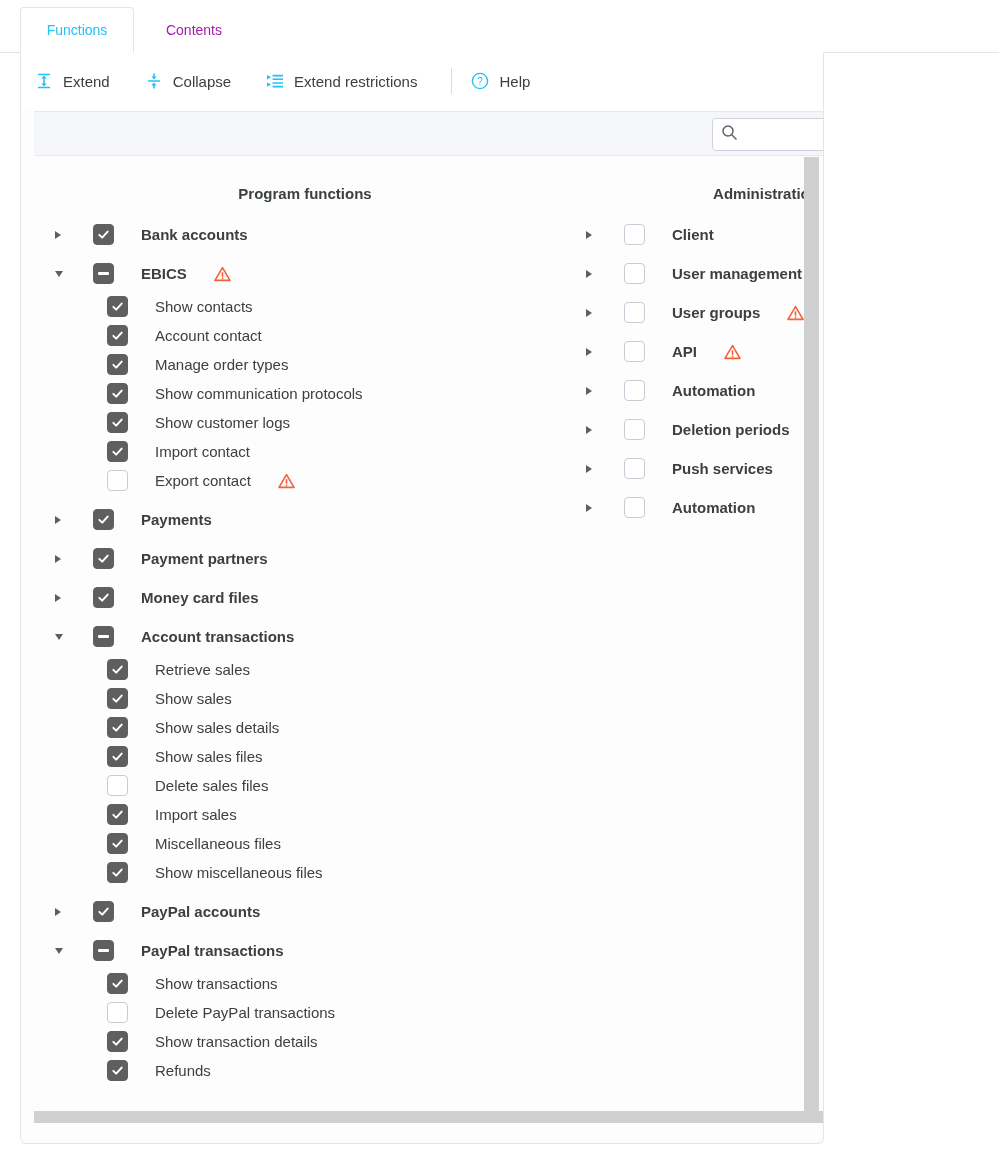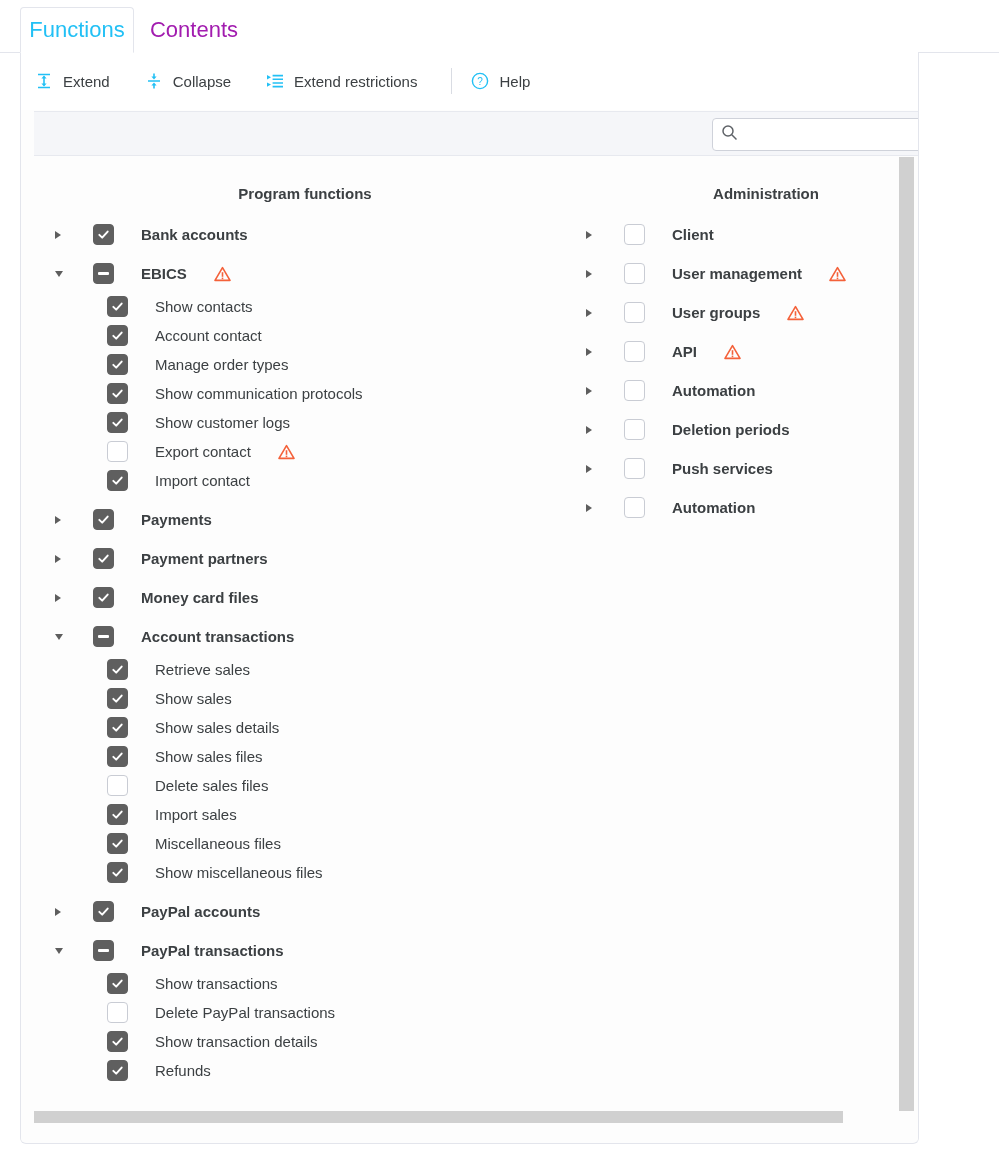--- a/index.html
+++ b/index.html
@@ -32,21 +32,21 @@
     background: #e3e5ec;
   }
   .tab {
     position: absolute;
     top: 7px;
     height: 46px;
     box-sizing: border-box;
     display: flex;
     align-items: center;
     justify-content: center;
-    font-size: 22px;
+    font-size: 14px;
     cursor: pointer;
     background: transparent;
     border: 0;
   }
   .tab.active {
     left: 20px;
     width: 114px;
     background: #ffffff;
     border: 1px solid #e3e5ec;
     border-bottom: 1px solid #ffffff;
@@ -59,21 +59,21 @@
     width: 108px;
     color: #a21caf;
     z-index: 2;
   }
 
   
   .panel {
     position: absolute;
     left: 20px;
     top: 52px;
-    width: 899px;
+    width: 804px;
     height: 1092px;
     box-sizing: border-box;
     border: 1px solid #e3e5ec;
     border-top: none;
     border-radius: 0 0 6px 6px;
     background: #fdfdfd;
     overflow: hidden;
   }
 
   
@@ -417,38 +417,38 @@
             </div>
             <div class="node child">
               <span class="cb checked">
                 <svg class="mark" viewBox="0 0 14 14">
                   <polyline points="2.5,7.4 5.6,10.4 11.5,3.8" fill="none" stroke="#ffffff" stroke-width="2.1" stroke-linecap="round" stroke-linejoin="round"></polyline>
                 </svg>
               </span>
               <span class="node-label">Show customer logs</span>
             </div>
             <div class="node child">
+              <span class="cb checked">
+                <svg class="mark" viewBox="0 0 14 14">
+                  <polyline points="2.5,7.4 5.6,10.4 11.5,3.8" fill="none" stroke="#ffffff" stroke-width="2.1" stroke-linecap="round" stroke-linejoin="round"></polyline>
+                </svg>
+              </span>
+              <span class="node-label">Import contact</span>
+            </div>
+            <div class="node child">
               <span class="cb unchecked"></span>
               <span class="node-label">Export contact</span>
               <span class="warn">
                 <svg width="17" height="16" viewBox="0 0 17 16">
                   <path d="M8.5 1.6 L16 14.4 L1 14.4 Z" fill="none" stroke="#f4613a" stroke-width="1.6" stroke-linejoin="round"></path>
                   <rect x="7.7" y="6.2" width="1.6" height="4.6" fill="#f4613a"></rect>
                   <rect x="7.7" y="11.6" width="1.6" height="1.6" fill="#f4613a"></rect>
                 </svg>
               </span>
             </div>
-            <div class="node child">
-              <span class="cb checked">
-                <svg class="mark" viewBox="0 0 14 14">
-                  <polyline points="2.5,7.4 5.6,10.4 11.5,3.8" fill="none" stroke="#ffffff" stroke-width="2.1" stroke-linecap="round" stroke-linejoin="round"></polyline>
-                </svg>
-              </span>
-              <span class="node-label">Import contact</span>
-            </div>
             <div class="node root gap">
               <span class="twisty collapsed">
                 <span class="tri"></span>
               </span>
               <span class="cb checked">
                 <svg class="mark" viewBox="0 0 14 14">
                   <polyline points="2.5,7.4 5.6,10.4 11.5,3.8" fill="none" stroke="#ffffff" stroke-width="2.1" stroke-linecap="round" stroke-linejoin="round"></polyline>
                 </svg>
               </span>
               <span class="node-label">Payments</span>

